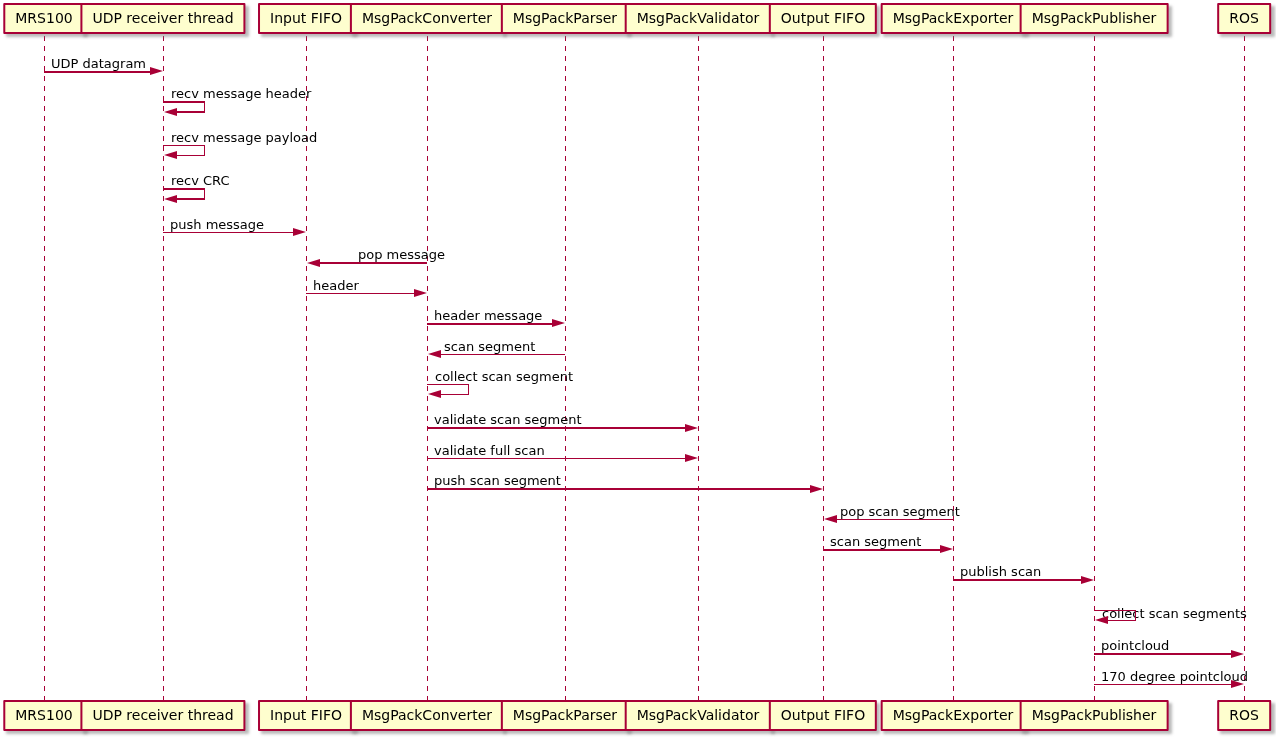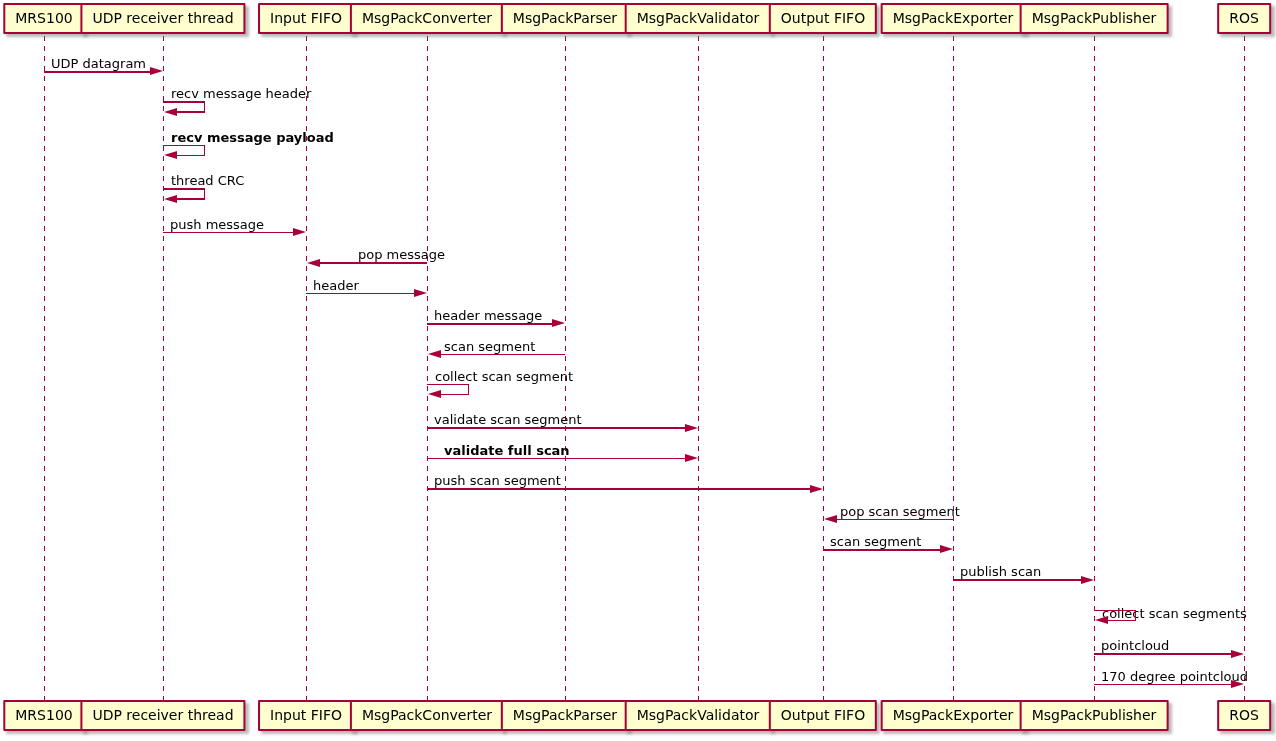--- a/index.html
+++ b/index.html
@@ -107,26 +107,26 @@
     <div class="participant" style="left: 1244px; top: 3px;"><span>ROS</span></div>
     <div class="participant" style="left: 1244px; top: 700px;"><span>ROS</span></div>
     <div class="msg-label" style="left: 51px; top: 56px;">UDP datagram</div>
     <div class="msg-line" style="left: 44px; top: 71px; width: 108px;"></div>
     <div class="arrowhead-right" style="left: 150px; top: 67.3px;"></div>
     <div class="msg-label" style="left: 171px; top: 86.4px;">recv message header</div>
     <div class="msg-line" style="left: 163px; top: 101.4px; width: 42px;"></div>
     <div class="msg-vline" style="left: 203.5px; top: 101.4px; height: 11.5px;"></div>
     <div class="msg-line" style="left: 175px; top: 111.4px; width: 30px;"></div>
     <div class="arrowhead-left" style="left: 163.5px; top: 107.7px;"></div>
-    <div class="msg-label" style="left: 171px; top: 129.9px; font-weight: bold;">recv message payload</div>
+    <div class="msg-label" style="left: 171px; top: 129.9px;">recv message payload</div>
     <div class="msg-line" style="left: 163px; top: 144.9px; width: 42px;"></div>
     <div class="msg-vline" style="left: 203.5px; top: 144.9px; height: 11.5px;"></div>
     <div class="msg-line" style="left: 175px; top: 154.9px; width: 30px;"></div>
     <div class="arrowhead-left" style="left: 163.5px; top: 151.2px;"></div>
-    <div class="msg-label" style="left: 171px; top: 173.4px;">thread CRC</div>
+    <div class="msg-label" style="left: 171px; top: 173.4px;">recv CRC</div>
     <div class="msg-line" style="left: 163px; top: 188.4px; width: 42px;"></div>
     <div class="msg-vline" style="left: 203.5px; top: 188.4px; height: 11.5px;"></div>
     <div class="msg-line" style="left: 175px; top: 198.4px; width: 30px;"></div>
     <div class="arrowhead-left" style="left: 163.5px; top: 194.7px;"></div>
     <div class="msg-label" style="left: 170px; top: 216.9px;">push message</div>
     <div class="msg-line" style="left: 163px; top: 231.9px; width: 132px;"></div>
     <div class="arrowhead-right" style="left: 293px; top: 228.2px;"></div>
     <div class="msg-label" style="left: 323px; top: 247.3px; margin-left: 35px;">pop message</div>
     <div class="msg-line" style="left: 317px; top: 262.3px; width: 110px;"></div>
     <div class="arrowhead-left" style="left: 306.5px; top: 258.6px;"></div>
@@ -140,21 +140,21 @@
     <div class="msg-line" style="left: 438px; top: 353.5px; width: 127px;"></div>
     <div class="arrowhead-left" style="left: 427.5px; top: 349.8px;"></div>
     <div class="msg-label" style="left: 435px; top: 368.9px;">collect scan segment</div>
     <div class="msg-line" style="left: 427px; top: 383.9px; width: 42px;"></div>
     <div class="msg-vline" style="left: 467.5px; top: 383.9px; height: 11.5px;"></div>
     <div class="msg-line" style="left: 439px; top: 393.9px; width: 30px;"></div>
     <div class="arrowhead-left" style="left: 427.5px; top: 390.2px;"></div>
     <div class="msg-label" style="left: 434px; top: 412.4px;">validate scan segment</div>
     <div class="msg-line" style="left: 427px; top: 427.4px; width: 260px;"></div>
     <div class="arrowhead-right" style="left: 685px; top: 423.7px;"></div>
-    <div class="msg-label" style="left: 444px; top: 442.8px; font-weight: bold;">validate full scan</div>
+    <div class="msg-label" style="left: 434px; top: 442.8px;">validate full scan</div>
     <div class="msg-line" style="left: 427px; top: 457.8px; width: 260px;"></div>
     <div class="arrowhead-right" style="left: 685px; top: 454.1px;"></div>
     <div class="msg-label" style="left: 434px; top: 473.2px; text-align: right;">push scan segment</div>
     <div class="msg-line" style="left: 427px; top: 488.2px; width: 385px;"></div>
     <div class="arrowhead-right" style="left: 810px; top: 484.5px;"></div>
     <div class="msg-label" style="left: 840px; top: 503.6px;">pop scan segment</div>
     <div class="msg-line" style="left: 834px; top: 518.6px; width: 119px;"></div>
     <div class="arrowhead-left" style="left: 823.5px; top: 514.9px;"></div>
     <div class="msg-label" style="left: 830px; top: 534px;">scan segment</div>
     <div class="msg-line" style="left: 823px; top: 549px; width: 119px;"></div>

